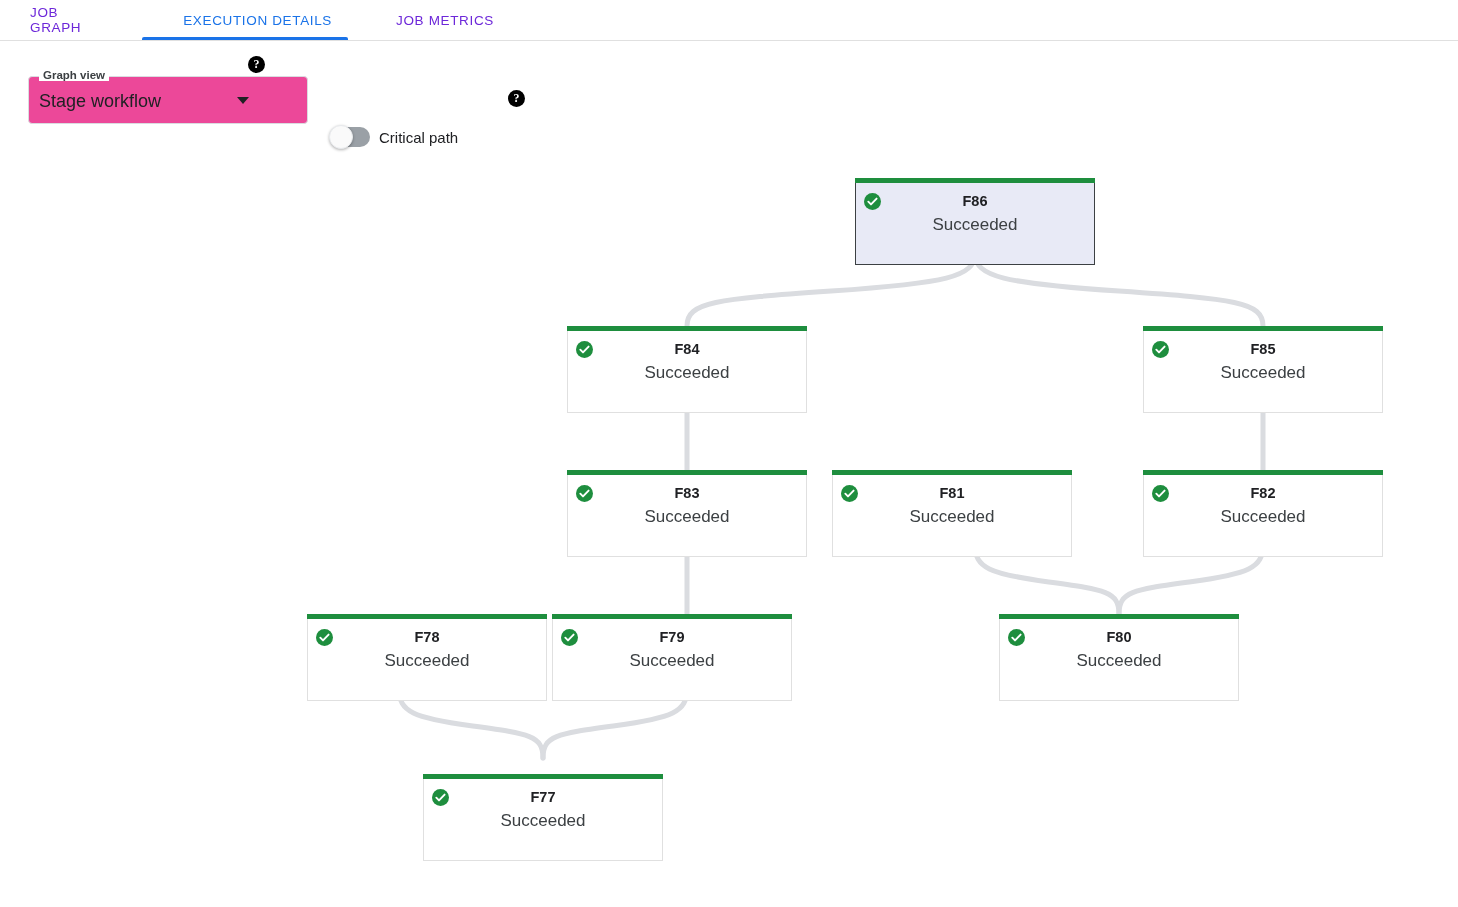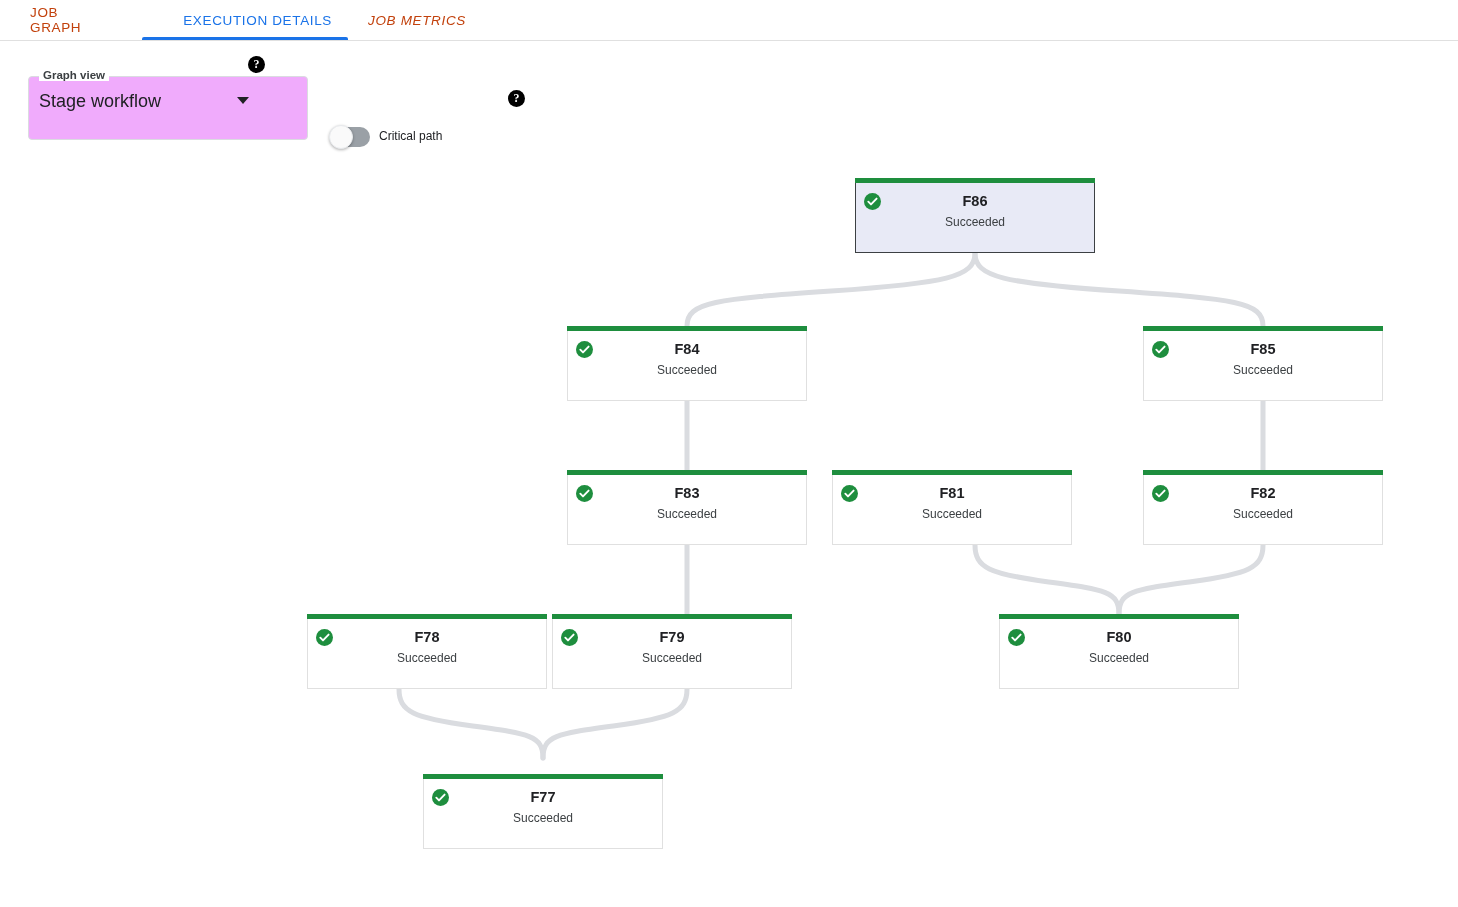--- a/index.html
+++ b/index.html
@@ -15,37 +15,37 @@
   #tabbar {
     position: absolute; left: 0; top: 0;
     width: 1458px; height: 41px;
     border-bottom: 1px solid #e0e0e0;
     background: #fff;
   }
   .tab {
     position: absolute; top: 0; height: 40px;
     display: flex; align-items: center; justify-content: center;
     font-size: 13.5px; font-weight: 500; letter-spacing: .65px;
-    color: #c2410c; cursor: pointer; user-select: none;
+    color: #6d28d9; cursor: pointer; user-select: none;
     padding: 0 16px;
   }
   .tab.active { color: #1a73e8; justify-content: flex-end; }
   .tab .tab-underline {
     position: absolute; left: 0; right: 0; bottom: 0; height: 3px;
     background: #1a73e8; border-radius: 2px 2px 0 0;
   }
 
   
   #controls { position: absolute; left: 0; top: 41px; width: 1458px; height: 90px; }
 
   #graph-view-field {
     position: absolute; left: 28px; top: 35px;
-    width: 280px; height: 64px;
+    width: 280px; height: 48px;
     border: 1px solid #dadce0; border-radius: 4px;
-    background: #f0abfc;
+    background: #ec4899;
     text-decoration: underline;
   }
   #graph-view-legend {
     position: absolute; left: 10px; top: -8px;
     background: #fff; padding: 0 4px;
     font-size: 11.5px; color: #3c4043; font-weight: 700;
     line-height: 12px;
   }
   #graph-view-value {
     position: absolute; left: 10px; top: 14px;
@@ -76,30 +76,30 @@
   }
   #toggle-knob {
     position: absolute; left: 329px; top: 84px;
     width: 24px; height: 24px; border-radius: 50%;
     background: #fafafa; border: 1px solid #e8eaed;
     box-shadow: 0 1px 3px rgba(0,0,0,.3);
     cursor: pointer;
   }
   #toggle-label {
     position: absolute; left: 379px; top: 88px;
-    font-size: 12px; color: #202124; user-select: none;
+    font-size: 15px; color: #202124; user-select: none;
   }
 
   
   #canvas { position: absolute; left: 0; top: 131px; width: 1458px; height: 776px; }
   #edges  { position: absolute; left: 0; top: 0; width: 1458px; height: 776px; }
 
   .node {
     position: absolute;
-    width: 240px; height: 70px;
+    width: 240px; height: 82px;
     background: #ffffff;
     border: 1px solid #e0e0e0;
     border-top: none;
     cursor: pointer;
   }
   .node .topbar {
     position: absolute; left: -1px; right: -1px; top: -5px;
     height: 5px; background: #1e8e3e;
   }
   .node.selected {
@@ -113,35 +113,35 @@
     width: 17px; height: 17px; border-radius: 50%;
     background: #1e8e3e;
   }
   .node .check svg { display: block; }
   .node .nm {
     position: absolute; left: 0; right: 0; top: 10px;
     text-align: center; font-size: 14.5px; font-weight: 700; color: #202124;
   }
   .node .st {
     position: absolute; left: 0; right: 0; top: 32px;
-    text-align: center; font-size: 12px; color: #3c4043;
+    text-align: center; font-size: 17px; color: #3c4043;
   }
 </style>
 </head>
 <body>
 
 <div id="tabbar">
     <div class="tab" style="left: 14px; width: 112px;">
       <span>JOB GRAPH</span>
     </div>
     <div class="tab active" style="left: 142px; width: 206px;">
       <span>EXECUTION DETAILS</span>
       <div class="tab-underline"></div>
     </div>
-    <div class="tab" style="left: 352px; width: 130px; font-style: italic;">
+    <div class="tab" style="left: 380px; width: 130px;">
       <span>JOB METRICS</span>
     </div>
   </div>
 
 <div id="controls">
 
   <div id="graph-view-field">
     <div id="graph-view-legend">Graph view</div>
     <div id="graph-view-value">Stage workflow</div>
     <div id="graph-view-arrow"></div>

